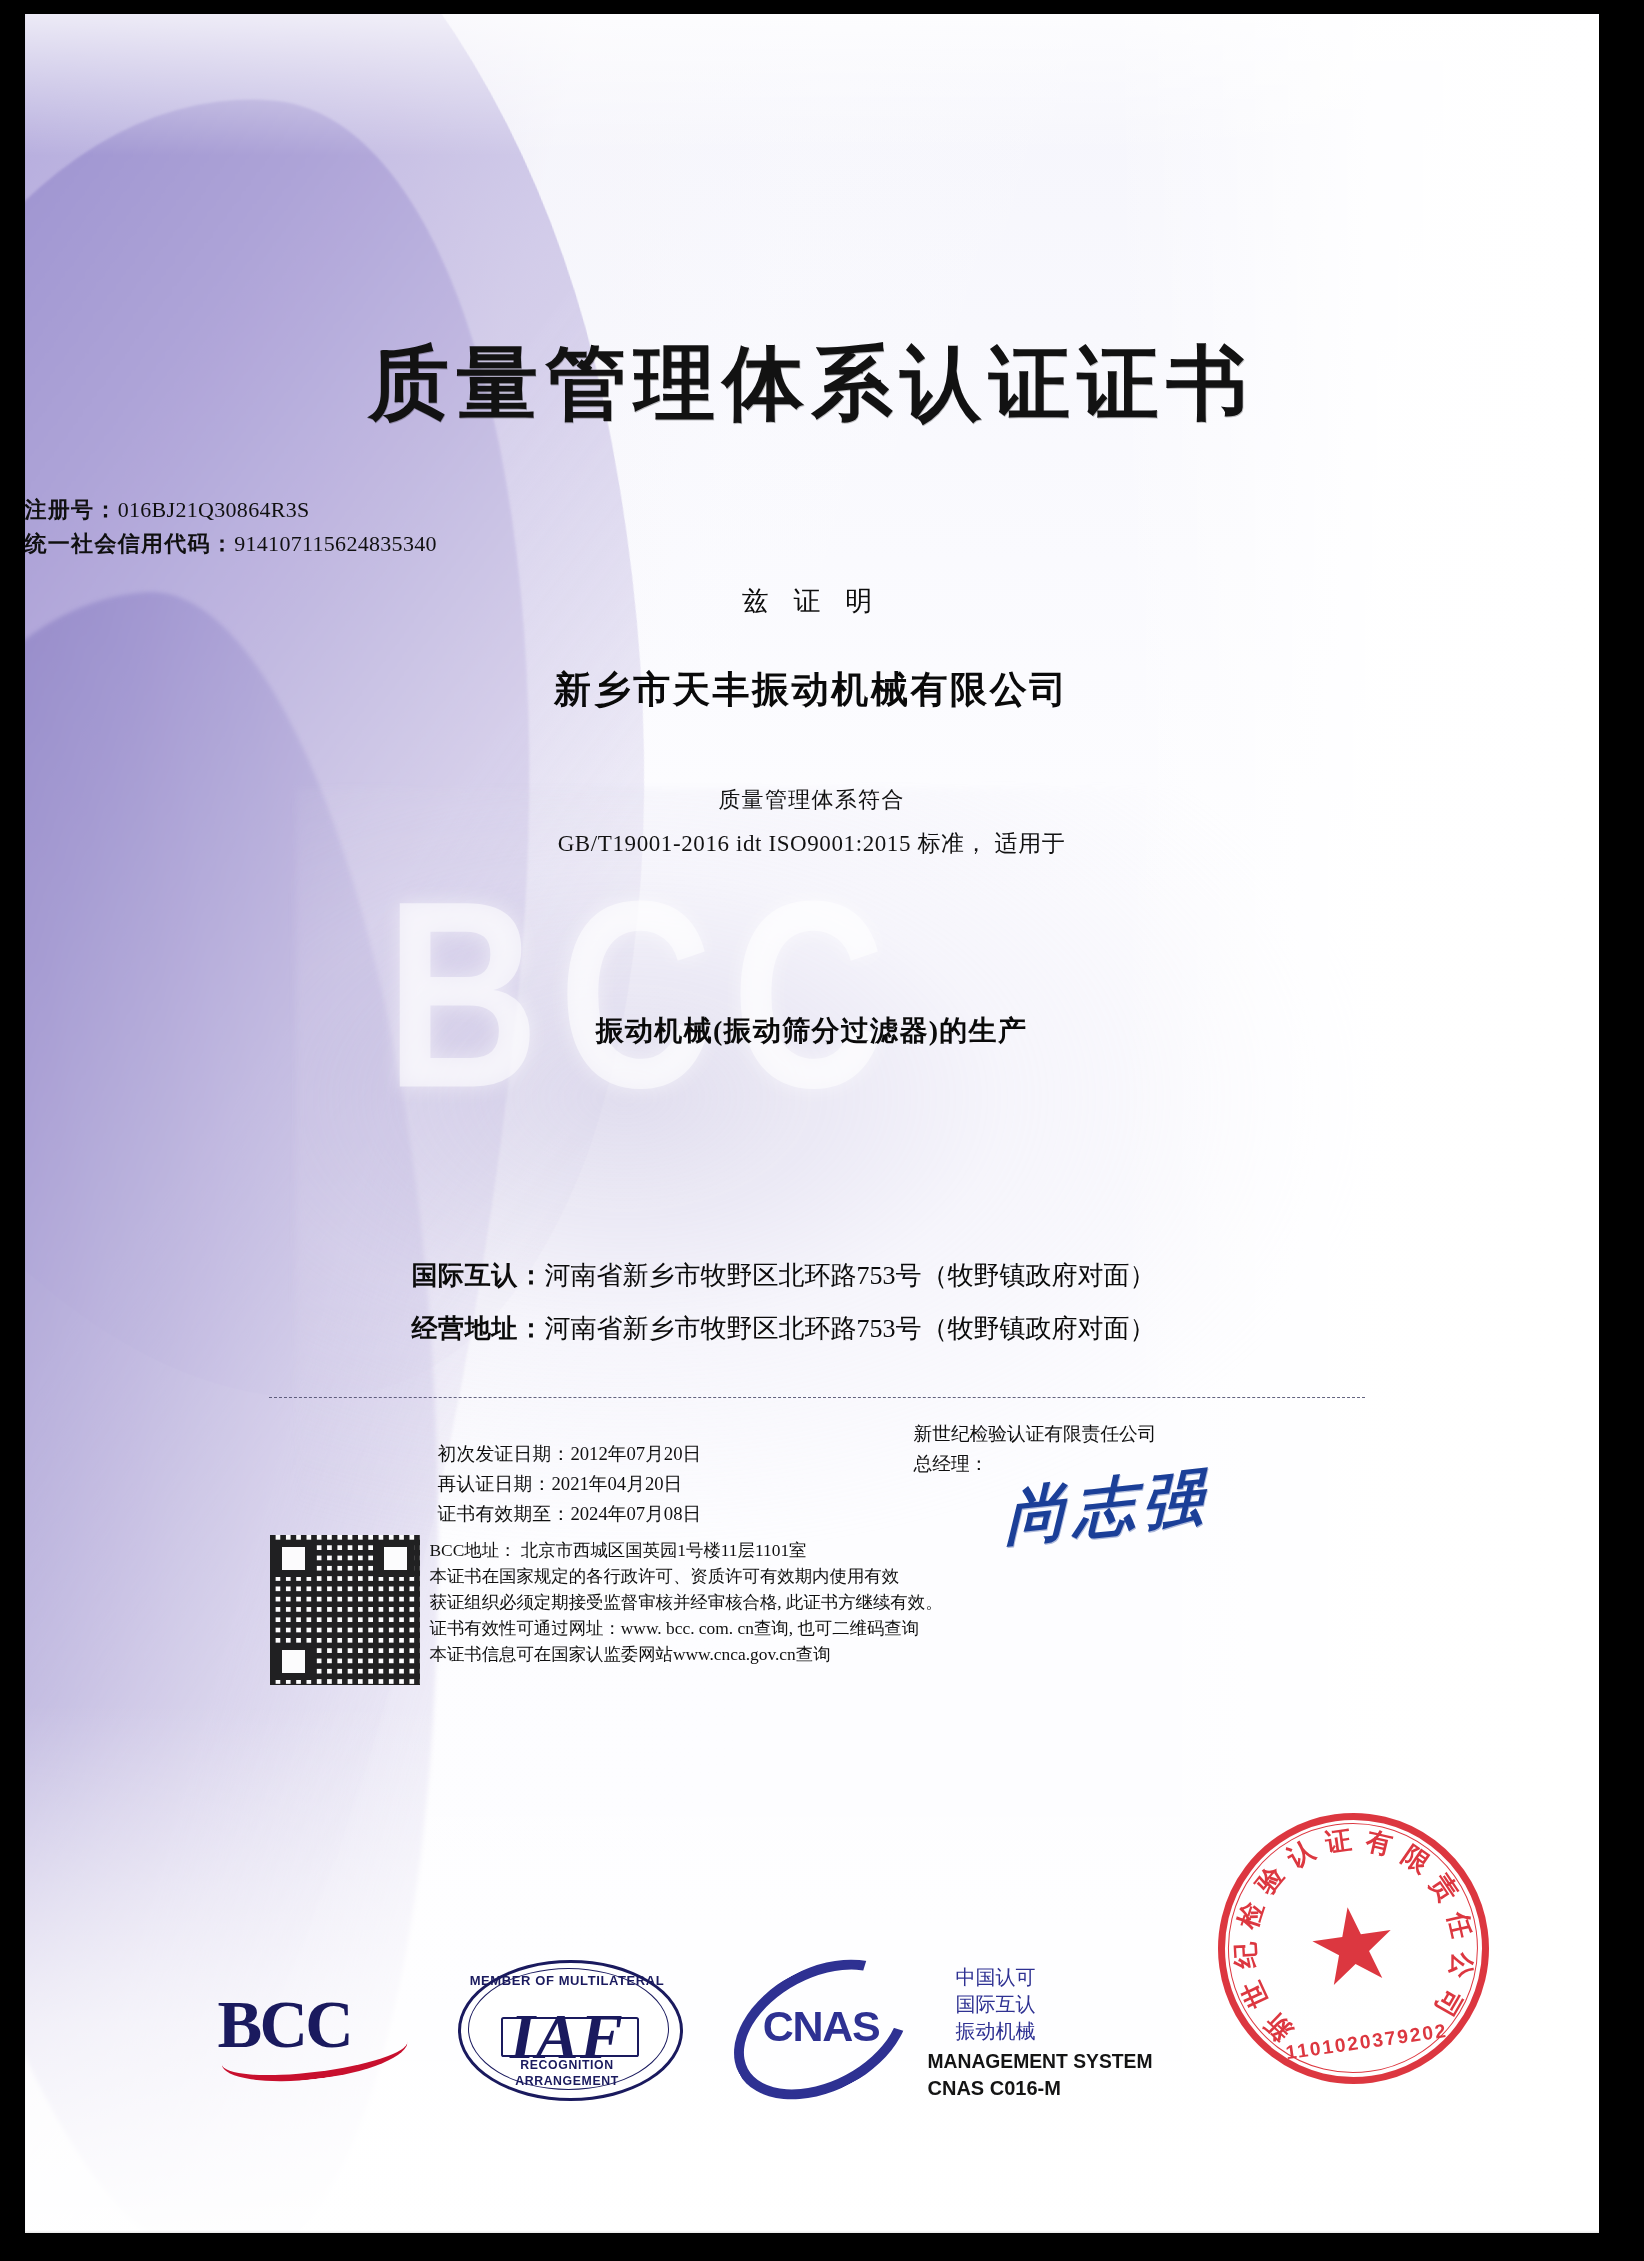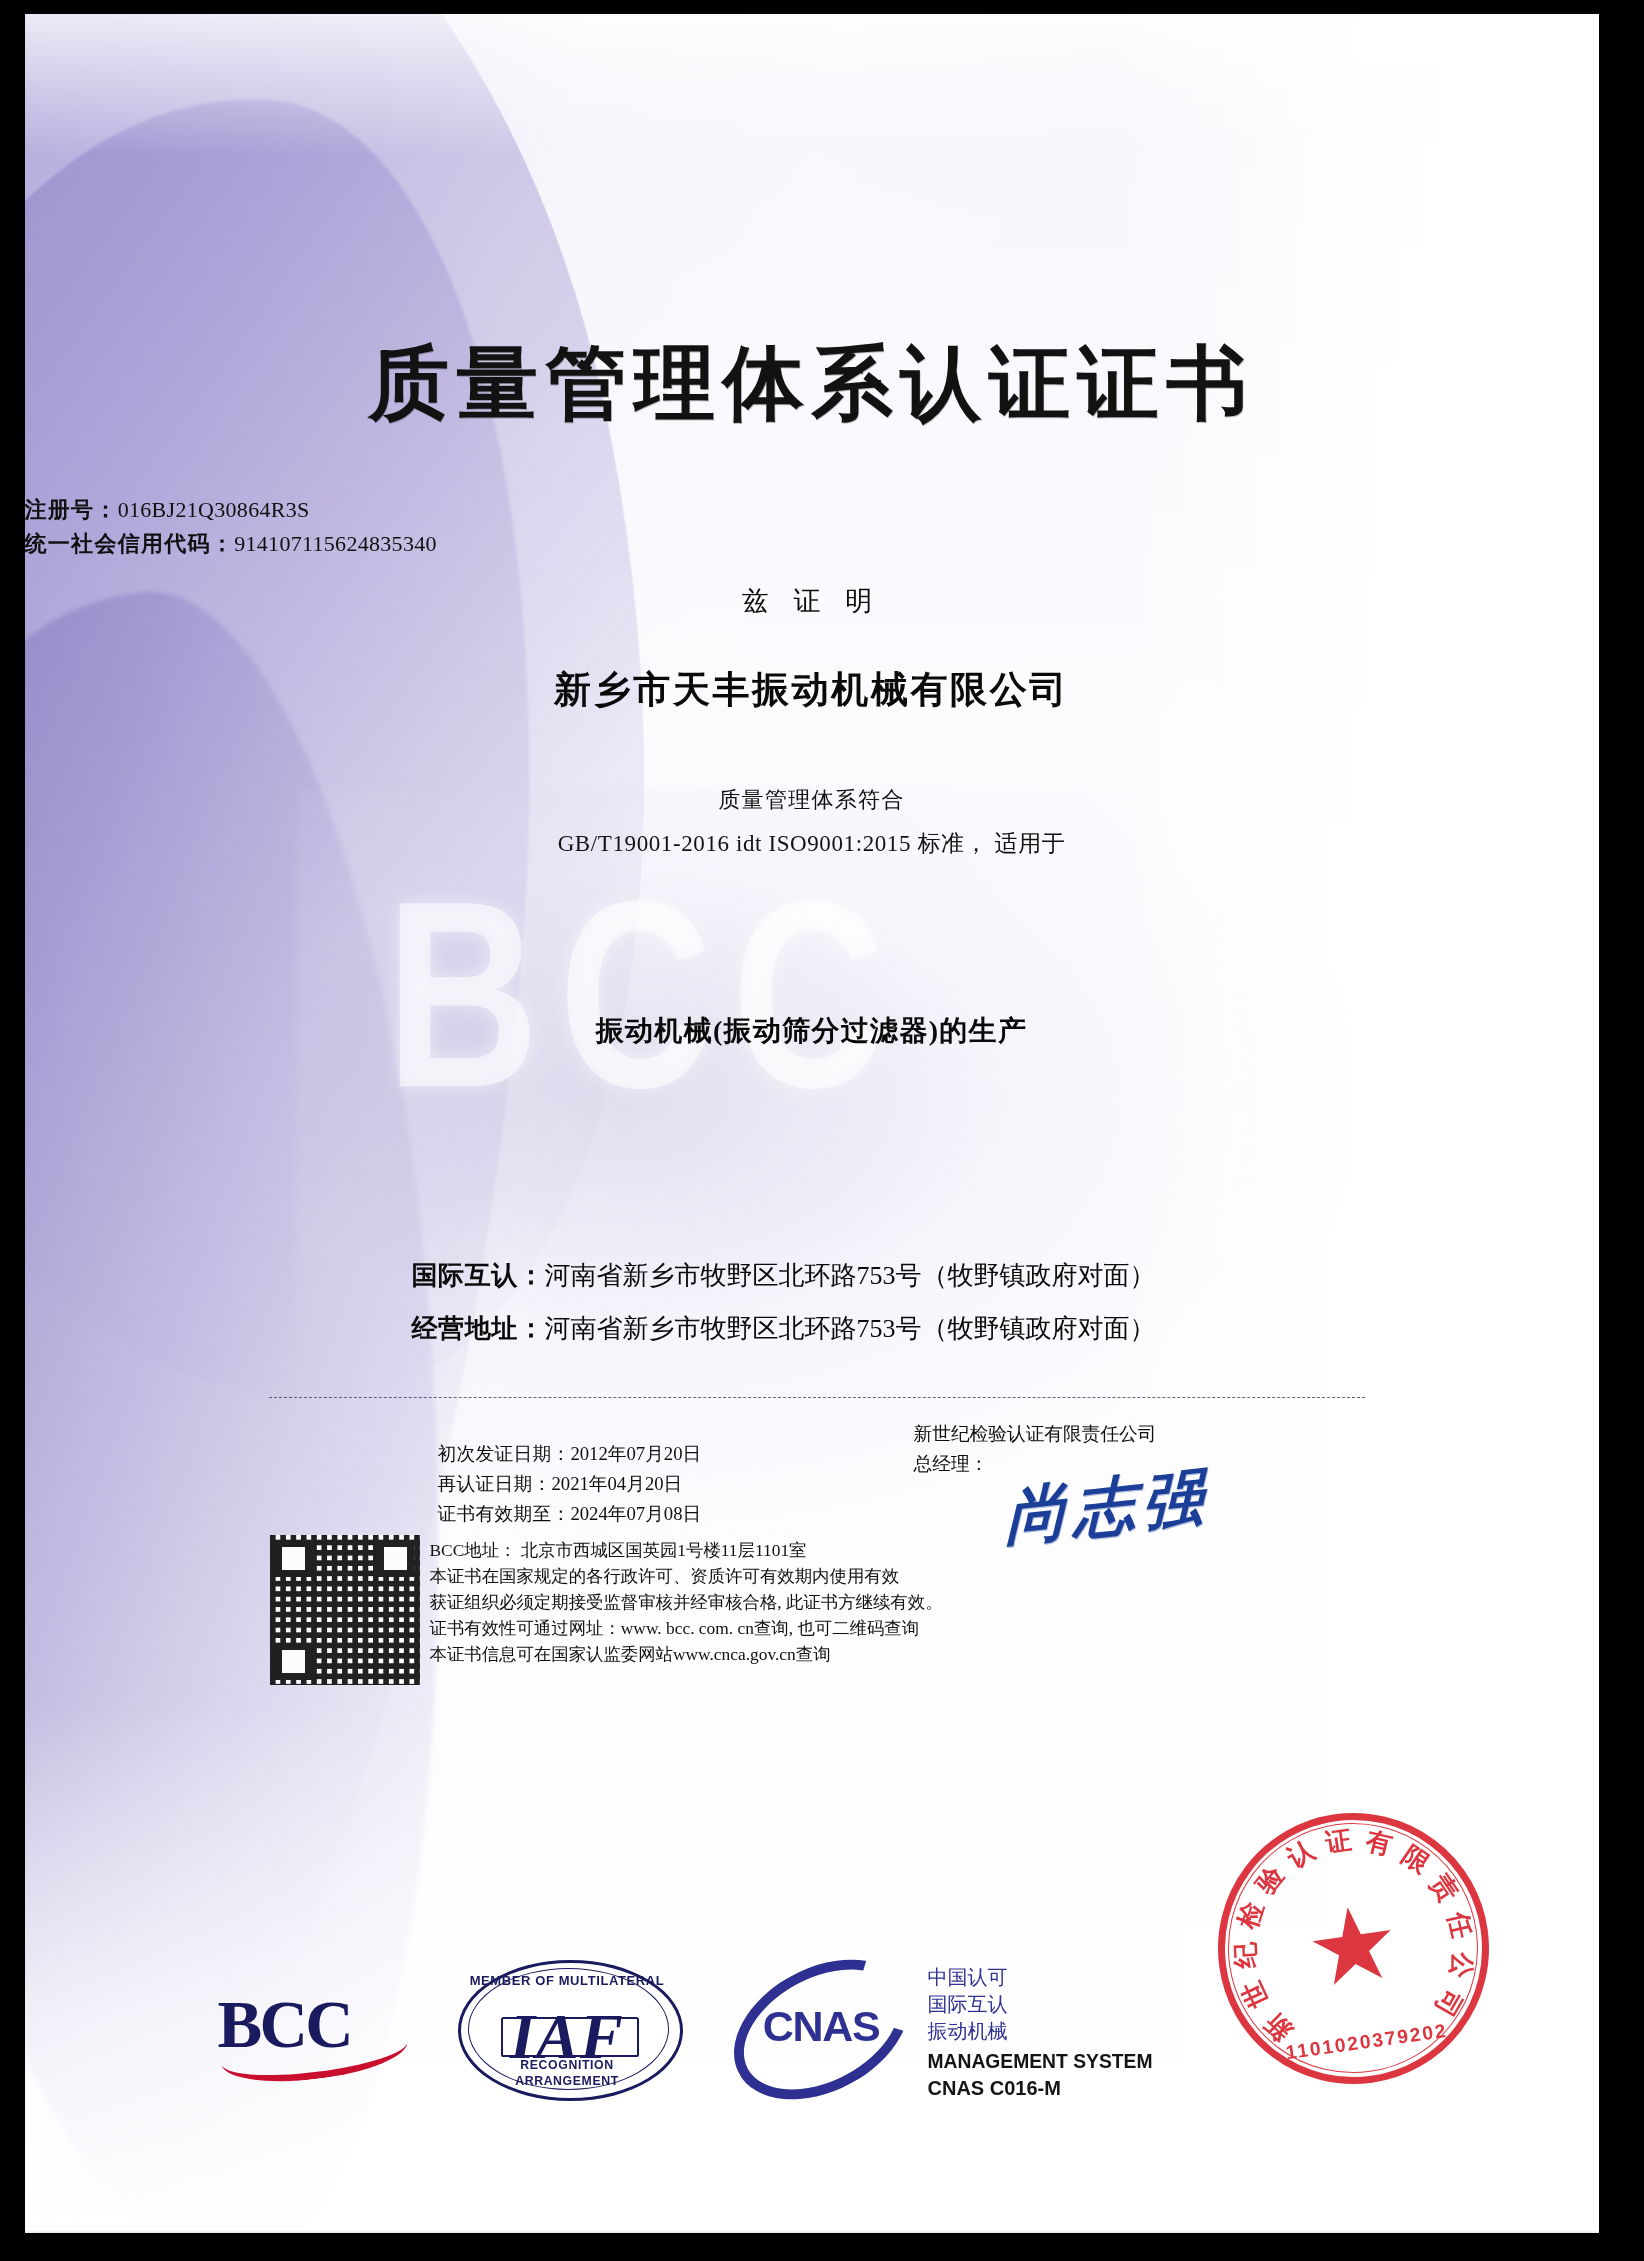--- a/index.html
+++ b/index.html
@@ -441,20 +441,21 @@
     left: 903px;
     top: 22px;
     width: 335px;
   }
   .cnas-cn {
     font-family: Liberation Serif, serif;
     font-size: 20px;
     line-height: 27px;
     color: #2e3192;
     font-weight: 500;
+    margin-left: 28px;
   }
   .cnas-en {
     font-family: "Liberation Sans", sans-serif;
     font-size: 19.3px;
     line-height: 27px;
     font-weight: bold;
     color: #141414;
     margin-top: 2.6px;
   }
   .cnas-code {

